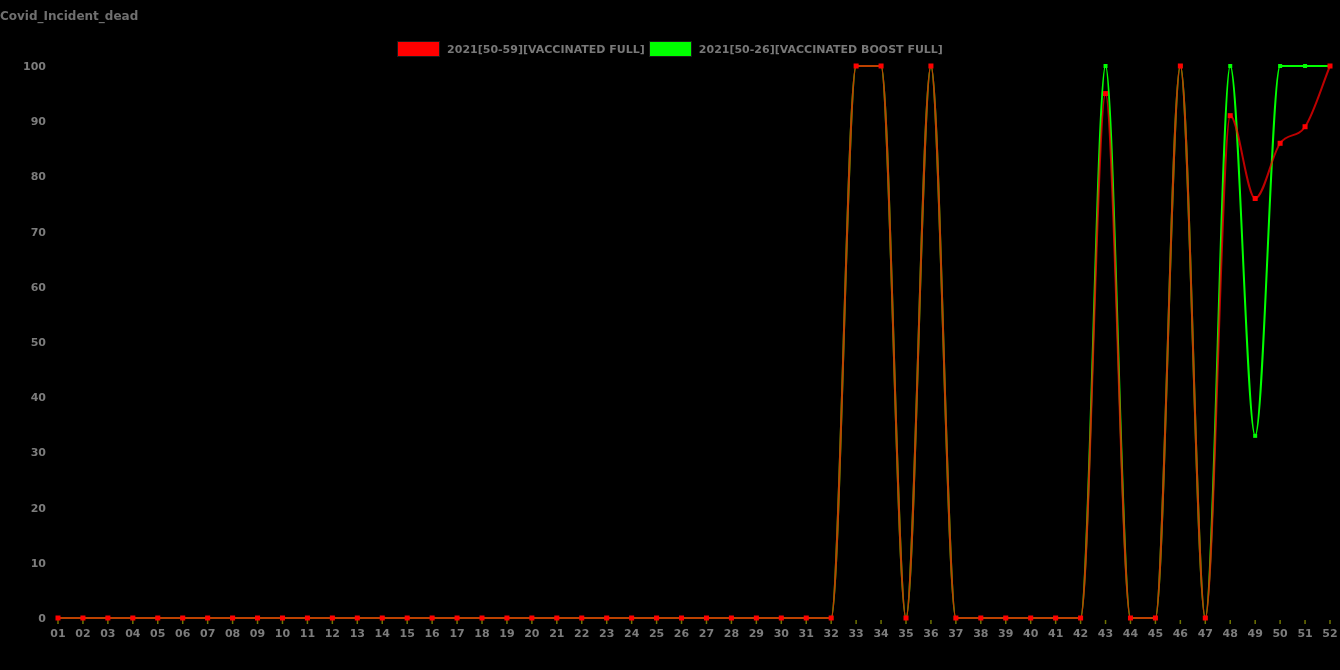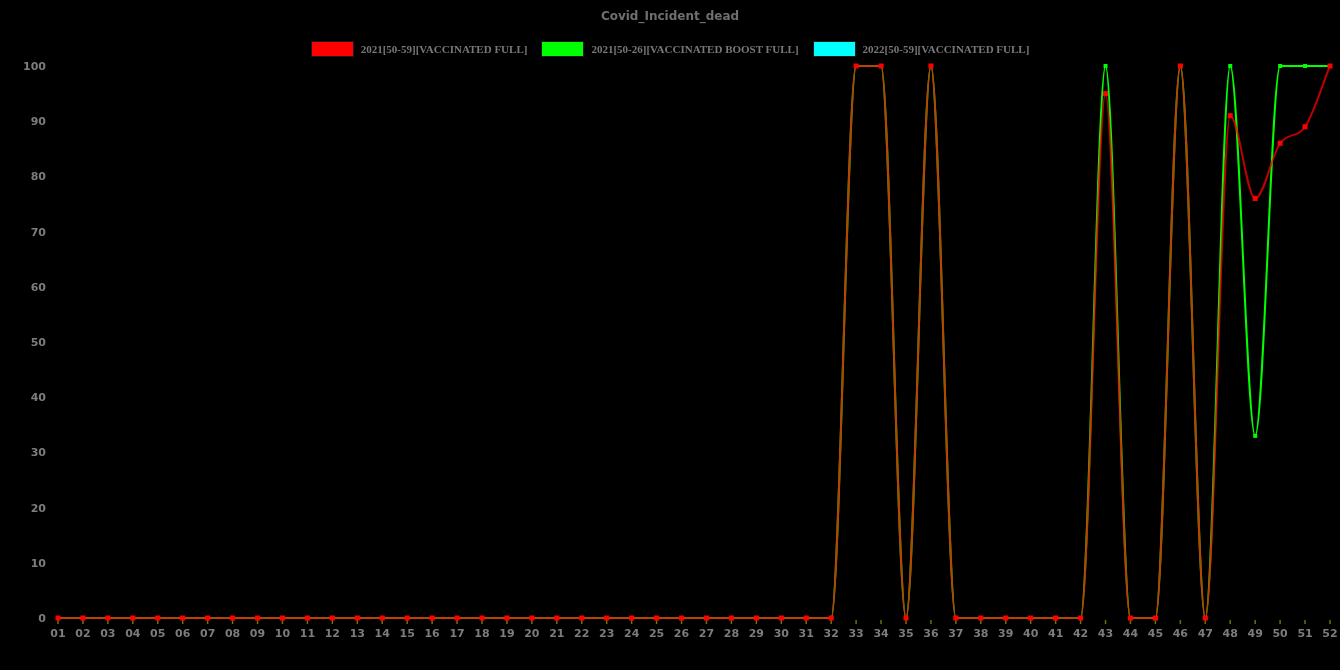--- a/index.html
+++ b/index.html
@@ -1,26 +1,26 @@
 <!DOCTYPE html>
 <html><head>
 <meta charset="utf-8">
 <style>
   html,body{margin:0;padding:0;background:#000;}
   #stage{
     position:relative;width:1340px;height:670px;background:#000;overflow:hidden;
     font-family:"DejaVu Sans","Liberation Sans",sans-serif;
   }
   #chart-title{
-    position:absolute;top:9px;left:0;width:100%;text-align:center;
+    position:absolute;top:9px;left:0;width:100%;
     font-size:12px;font-weight:bold;color:#6f6f6f;letter-spacing:0px;
   }
   #legend{
     position:absolute;top:41px;left:0;width:100%;
-    display:flex;justify-content:center;align-items:center;gap:14px;font-family:Liberation Serif, serif;
+    display:flex;justify-content:center;align-items:center;gap:4px;
   }
   .legend-item{display:flex;align-items:center;gap:7px;cursor:pointer;}
   .legend-swatch{display:inline-block;width:41px;height:14px;border:1px solid #1a1a1a;}
   .legend-label{font-size:11px;font-weight:bold;color:#787878;white-space:nowrap;}
   #plot-svg{position:absolute;left:0;top:0;}
   .axis-label{font-size:11px;font-weight:bold;fill:#7c7c7c;}
   text{font-family:"DejaVu Sans","Liberation Sans",sans-serif;}
 </style>
 </head>
 <body>
@@ -28,24 +28,20 @@
 <div id="stage">
   <div id="chart-title">Covid_Incident_dead</div>
   <div id="legend">
       <div class="legend-item">
         <span class="legend-swatch" style="background: rgb(255, 0, 0);"></span>
         <span class="legend-label">2021[50-59][VACCINATED FULL]</span>
       </div>
       <div class="legend-item">
         <span class="legend-swatch" style="background: rgb(0, 255, 0);"></span>
         <span class="legend-label">2021[50-26][VACCINATED BOOST FULL]</span>
-      </div>
-      <div class="legend-item">
-        <span class="legend-swatch" style="background: rgb(0, 255, 255);"></span>
-        <span class="legend-label">2022[50-59][VACCINATED FULL]</span>
       </div>
     </div>
   <svg id="plot-svg" width="1340" height="670" viewBox="0 0 1340 670">
       <text x="46" y="622" text-anchor="end" class="axis-label">0</text>
       <text x="46" y="566.8" text-anchor="end" class="axis-label">10</text>
       <text x="46" y="511.6" text-anchor="end" class="axis-label">20</text>
       <text x="46" y="456.4" text-anchor="end" class="axis-label">30</text>
       <text x="46" y="401.2" text-anchor="end" class="axis-label">40</text>
       <text x="46" y="346" text-anchor="end" class="axis-label">50</text>
       <text x="46" y="290.8" text-anchor="end" class="axis-label">60</text>

